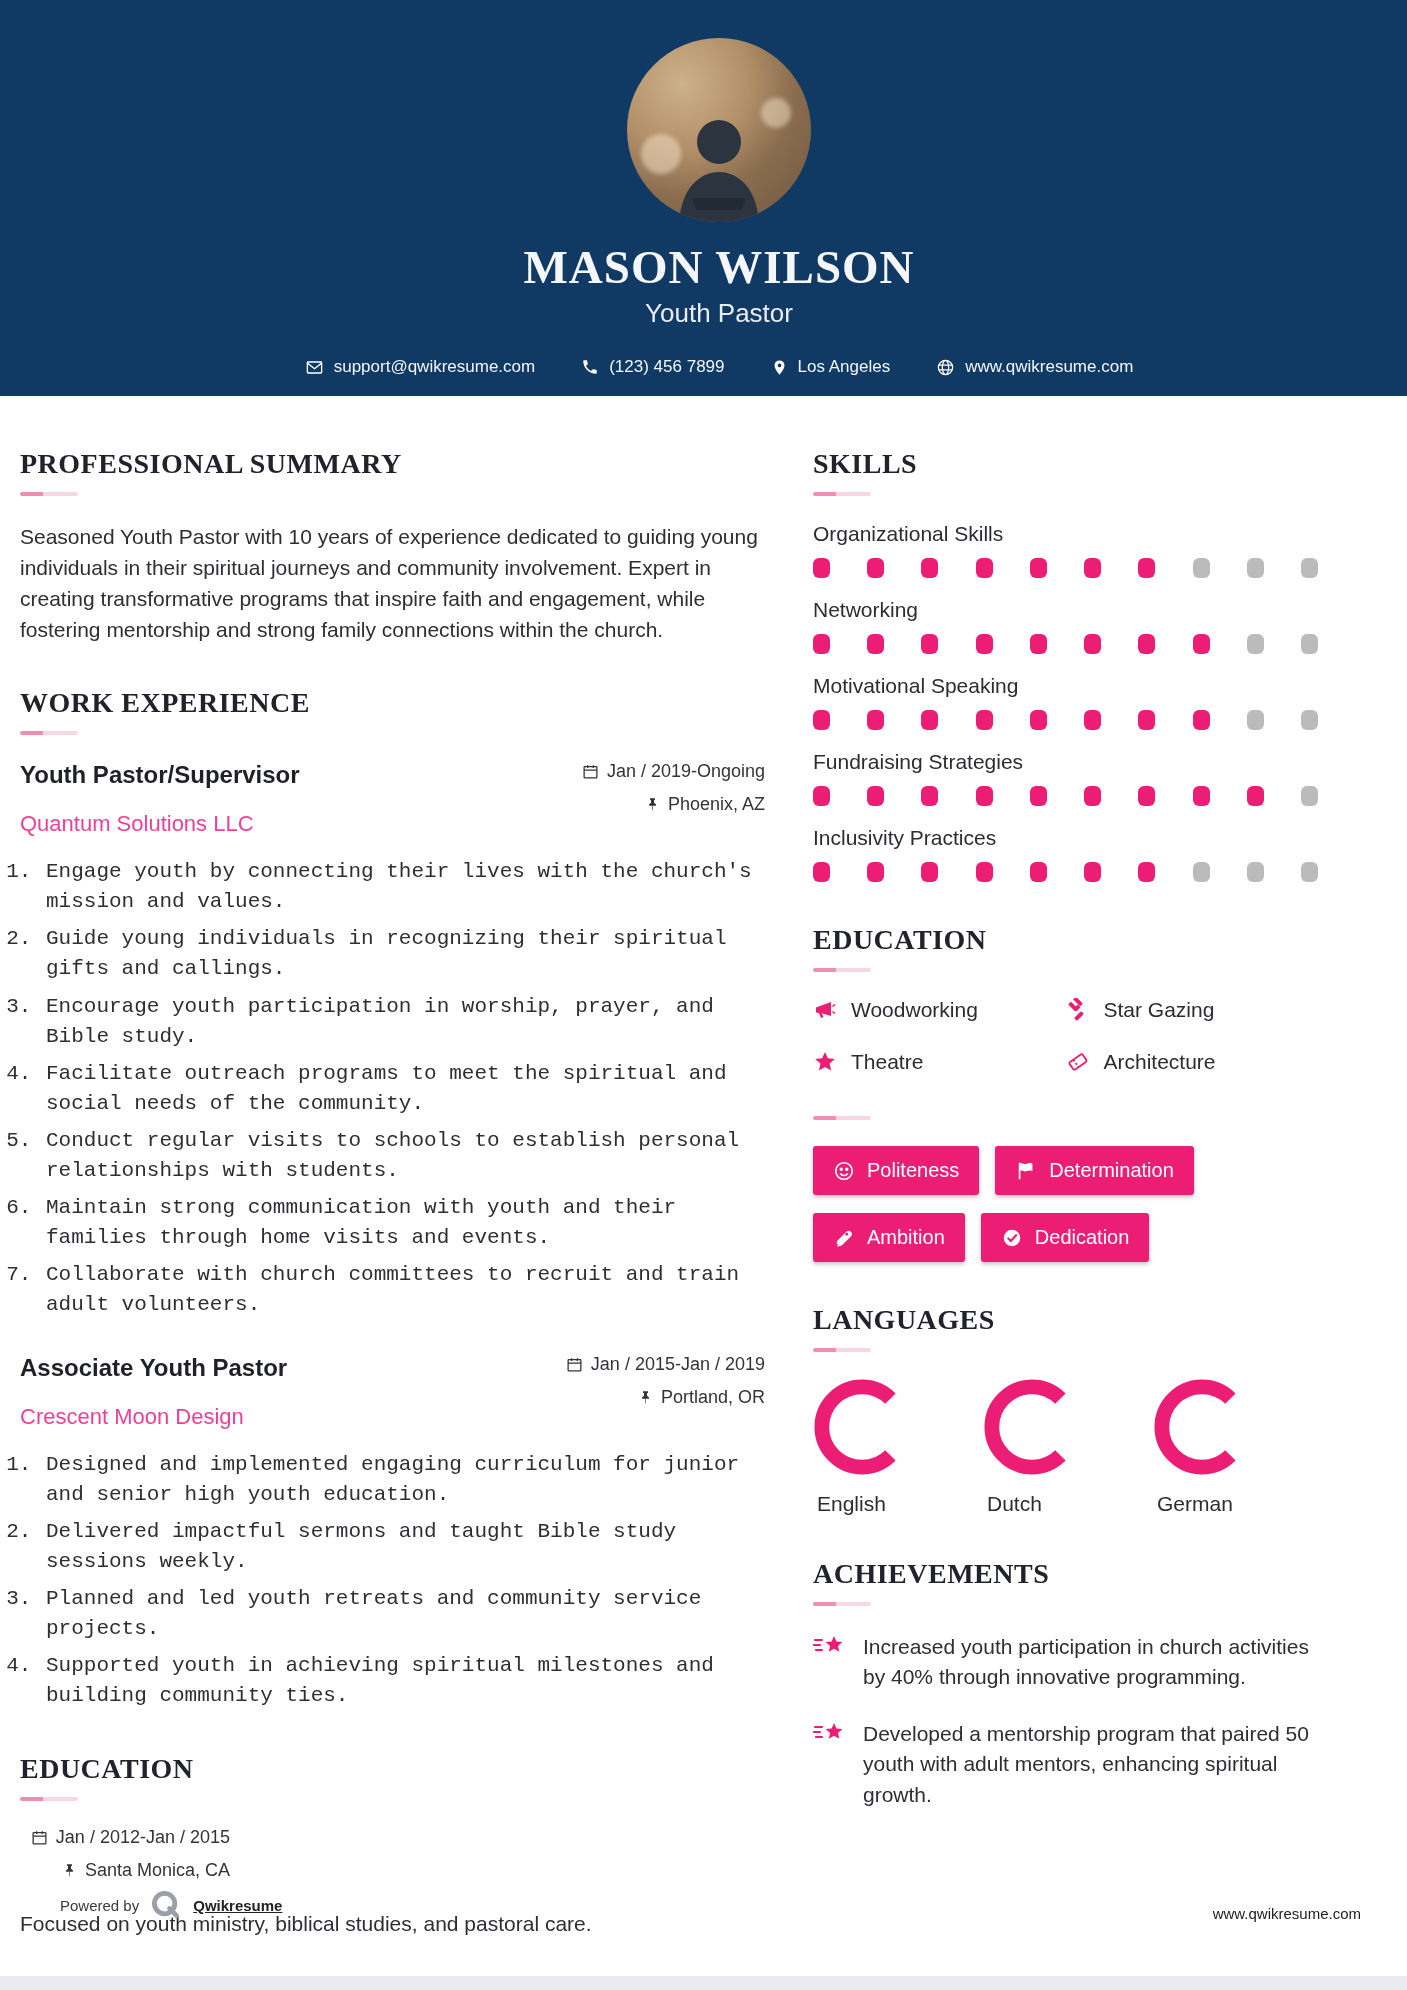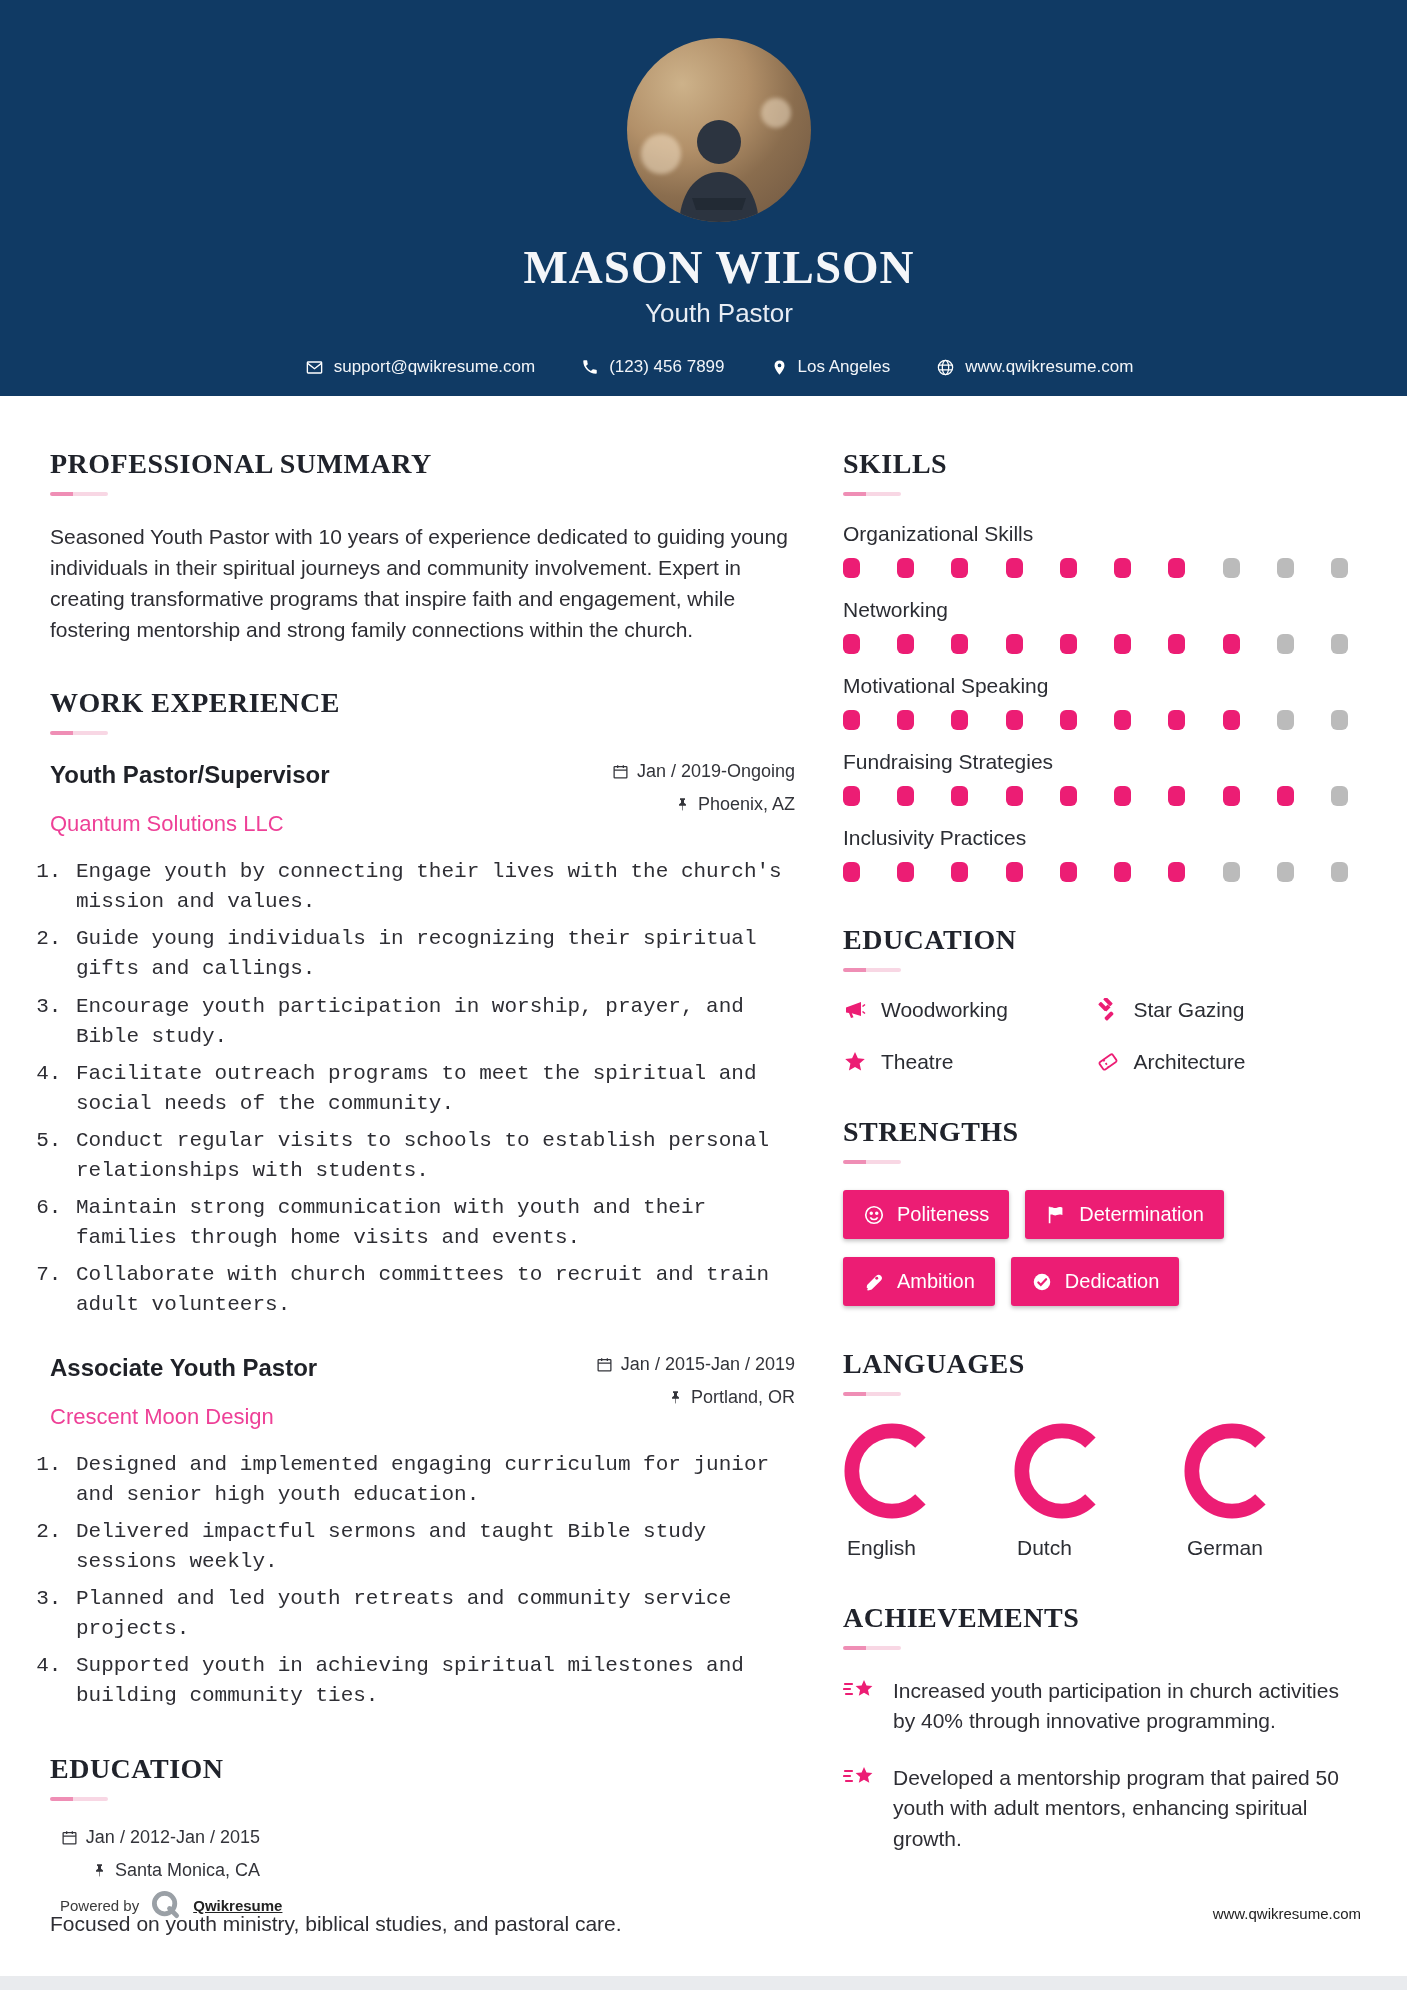--- a/index.html
+++ b/index.html
@@ -16,21 +16,21 @@
   .photo .bokeh1 { width:40px; height:40px; left:14px; top:96px; }
   .photo .bokeh2 { width:30px; height:30px; right:20px; top:60px; }
   .photo svg { position:absolute; left:50%; bottom:-6px; transform:translateX(-50%); }
   .name { font-family:"Liberation Serif","DejaVu Serif",serif; font-weight:bold; font-size:47px; letter-spacing:1px; color:#f4f6f9; margin-top:18px; }
   .role { font-size:26px; font-weight:400; color:#e8edf4; margin-top:4px; }
   .contact { display:flex; align-items:center; gap:46px; margin-top:28px; }
   .contact .c-item { display:flex; align-items:center; gap:10px; color:#f2f5f9; font-size:17px; }
   .contact svg { display:block; }
 
   
-  .main { display:grid; grid-template-columns:745px 505px; column-gap:58px; padding:52px 48px 0 50px;gap:48px; }
+  .main { display:grid; grid-template-columns:745px 505px; column-gap:58px; padding:52px 48px 0 20px;gap:48px; }
 
   .sec-title { font-family:"Liberation Serif","DejaVu Serif",serif; font-weight:bold; font-size:28px; letter-spacing:.5px; color:#20232b; }
   .sec-bar { width:58px; height:4px; margin:12px 0 26px 0;
              background:linear-gradient(to right, #EF8EB5 0 40%, #F8D7E4 40% 100%); border-radius:2px; }
   section { margin-bottom:42px; }
 
   
   .summary-text { font-size:21px; line-height:1.47; color:#2e2e34; }
   .job { margin-bottom:34px; }
   .job-head { display:flex; justify-content:space-between; align-items:flex-start; }
@@ -344,21 +344,20 @@
                 <rect x="4" y="7.5" width="16" height="9" rx="1.5"></rect>
                 <path d="M9.5 7.5v9" stroke-dasharray="2 2"></path>
               </g>
             </svg>
             <span>Architecture</span>
           </div>
         </div>
       </section>
 
       <section>
-        <div class="sec-title">STRENGTHS</div>
         <div class="sec-bar"></div>
         <div class="pills">
           <div class="pill">
             <svg width="22" height="22" viewBox="0 0 24 24" fill="none" stroke="#ffffff" stroke-width="1.8">
               <circle cx="12" cy="12" r="9"></circle>
                 <circle cx="9" cy="10" r="1" fill="#ffffff"></circle>
                 <circle cx="15" cy="10" r="1" fill="#ffffff"></circle>
                 <path d="M8 14.5a4.5 4.5 0 0 0 8 0"></path>
             </svg>
             <span>Politeness</span>

